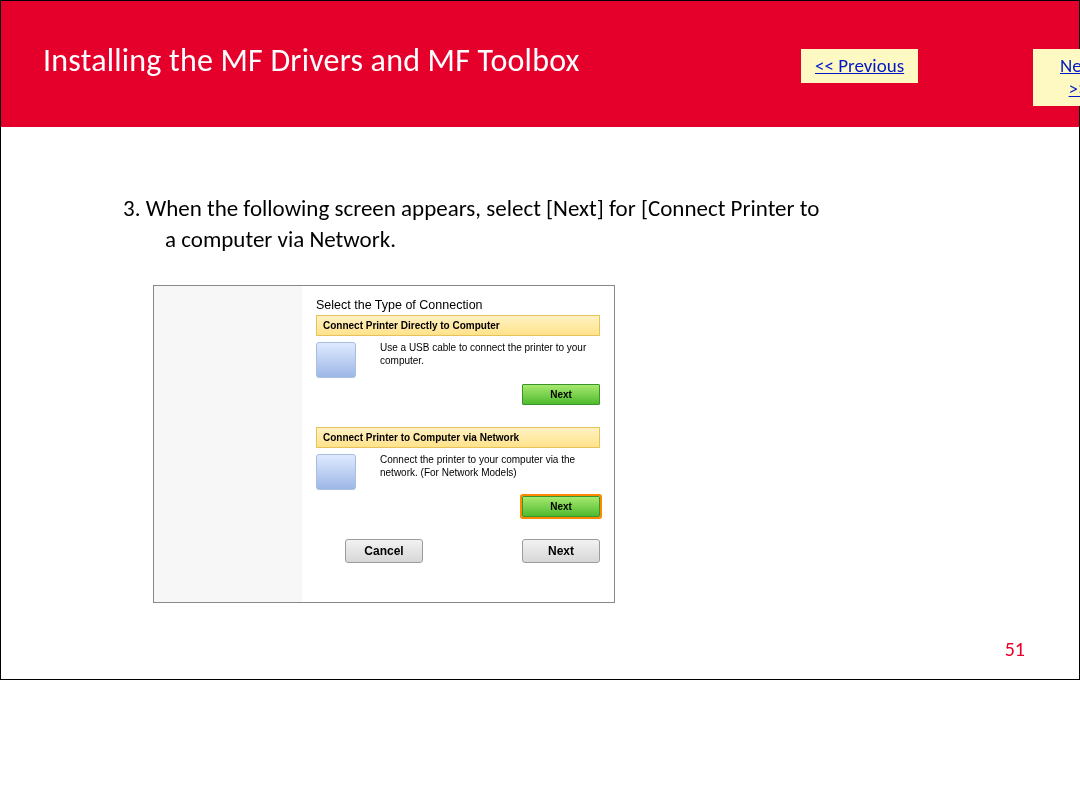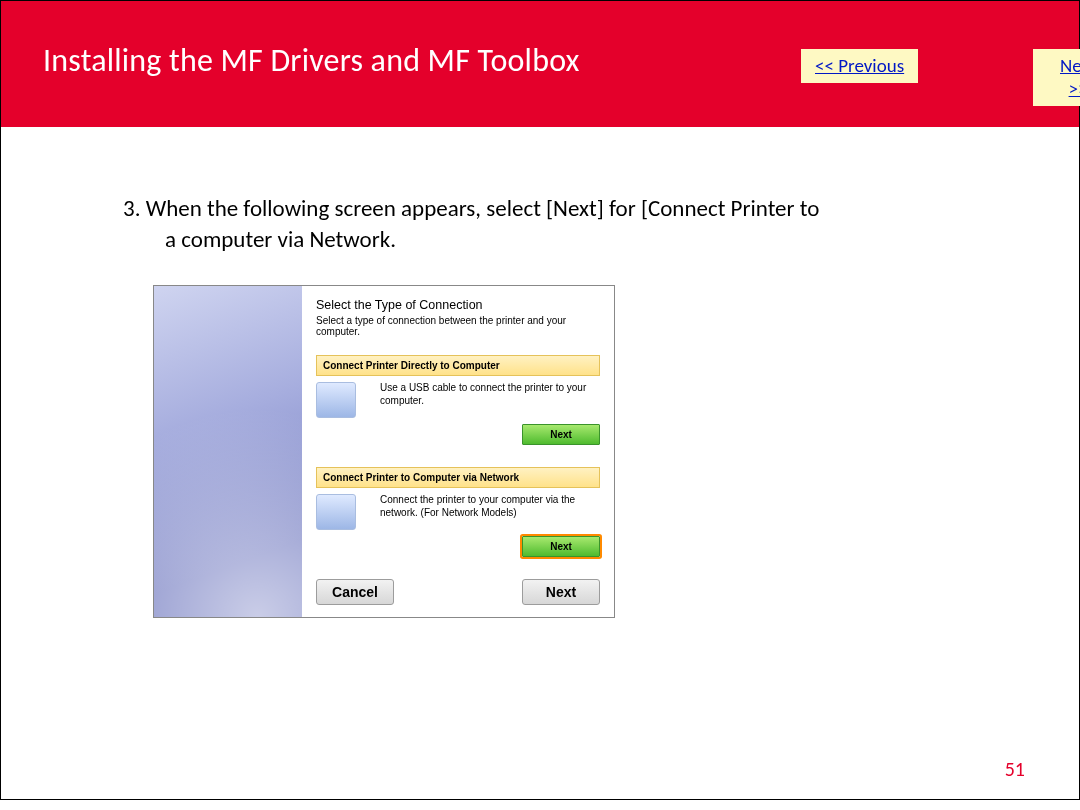--- a/index.html
+++ b/index.html
@@ -1,39 +1,39 @@
 <!DOCTYPE html>
 <html><head>
 <meta charset="utf-8">
 <style>
   html,body{margin:0;padding:0;font-family:"Segoe UI",Calibri,Arial,sans-serif;background:#fff;color:#000;}
-  .page{width:1080px;height:800px;position:relative;box-sizing:border-box;border:1px solid #000;}
+  .page{width:1080px;height:680px;position:relative;box-sizing:border-box;border:1px solid #000;}
   .redband{background:#e4002b;height:126px;position:relative;}
   .title{color:#fff;font-size:32px;font-weight:400;position:absolute;left:42px;top:40px;letter-spacing:.2px;}
   .navbtn{position:absolute;top:48px;background:#fef9c3;color:#0017c5;font-size:19px;text-decoration:underline;padding:5px 14px 6px;border:none;cursor:pointer;font-family:inherit;}
   .navbtn.prev{left:800px;}
   .navbtn.next{left:1032px;padding-left:27px;}
   .body{padding:66px 120px 0 122px;}
   .step{font-size:23px;line-height:1.35;}
   .step .indent{display:block;padding-left:42px;}
-  .dialog{margin:30px 0 0 30px;width:460px;border:1px solid #888;background:#f7f7f7;display:flex;font-family:Tahoma,Arial,sans-serif;position:relative;}
+  .dialog{margin:30px 0 0 30px;width:460px;border:1px solid #888;background:#f7f7f7;display:flex;font-family:Tahoma,Arial,sans-serif;position:relative;align-items:flex-end;}
   .dlg-side{width:148px;background:linear-gradient(160deg,#cfd4f0 0%,#a6adde 40%,#7a82c4 80%);position:relative;overflow:hidden;}
   .dlg-side::after{content:"";position:absolute;inset:0;background:radial-gradient(circle at 70% 100%,rgba(255,255,255,.6),transparent 60%);}
   .dlg-main{flex:1;background:#fff;padding:10px 14px 12px;position:relative;min-height:316px;box-sizing:border-box;}
   .dlg-heading{font-size:12.5px;font-weight:400;margin:2px 0 3px;color:#000;}
   .dlg-sub{font-size:10px;color:#000;margin:0 0 18px;}
   .opt{margin-bottom:22px;}
   .opt-h{background:linear-gradient(#fff1c2,#ffe28a);font-size:10px;font-weight:700;color:#000;padding:4px 6px;border:1px solid #e5c25a;}
   .opt-row{display:flex;gap:24px;align-items:flex-start;margin-top:6px;}
   .opt-ico{width:38px;height:34px;border-radius:3px;background:linear-gradient(#dfeaff,#9db7e6);border:1px solid #a9bde0;position:relative;flex:0 0 38px;}
   .opt-desc{font-size:10px;color:#000;line-height:1.25;flex:1;}
   .greenbtn{display:inline-block;background:linear-gradient(#a7e96e,#4fbb2f);border:1px solid #3a932b;border-radius:1px;font-size:10px;font-weight:700;color:#000;padding:4px 0;width:76px;text-align:center;cursor:pointer;}
   .greenbtn.highlight{box-shadow:0 0 0 2px #ff8a00;}
   .btn-right{display:flex;justify-content:flex-end;margin-top:6px;}
-  .greybtn{display:inline-block;background:linear-gradient(#f2f2f2,#d7d7d7);border:1px solid #9c9c9c;border-radius:3px;font-size:14px;font-weight:700;color:#000;padding:4px 0;width:76px;text-align:center;cursor:pointer;}
+  .greybtn{display:inline-block;background:linear-gradient(#f2f2f2,#d7d7d7);border:1px solid #9c9c9c;border-radius:3px;font-size:12px;font-weight:700;color:#000;padding:4px 0;width:76px;text-align:center;cursor:pointer;margin-left:29px;}
   .dlg-footer{display:flex;justify-content:space-between;margin-top:10px;}
   .pagenum{position:absolute;bottom:18px;right:54px;font-size:20px;color:#e4002b;}
 </style>
 </head>
 <body>
 
 <div class="page">
   <div class="redband">
     <div class="title">Installing the MF Drivers and MF Toolbox</div>
     <button class="navbtn prev">&lt;&lt; Previous</button>
@@ -43,21 +43,20 @@
   <div class="body">
     <div class="step">
       <span>3. When the following screen appears, select [Next] for [Connect Printer to</span>
       <span class="indent">a computer via Network.</span>
     </div>
 
     <div class="dialog">
       <div class="dlg-side"></div>
       <div class="dlg-main">
         <div class="dlg-heading">Select the Type of Connection</div>
-        <div class="dlg-sub">Select a type of connection between the printer and your computer.</div>
 
         <div class="opt">
           <div class="opt-h">Connect Printer Directly to Computer</div>
           <div class="opt-row">
             <div class="opt-ico"></div>
             <div class="opt-desc">Use a USB cable to connect the printer to your computer.</div>
           </div>
           <div class="btn-right">
             <span class="greenbtn">Next</span>
           </div>

